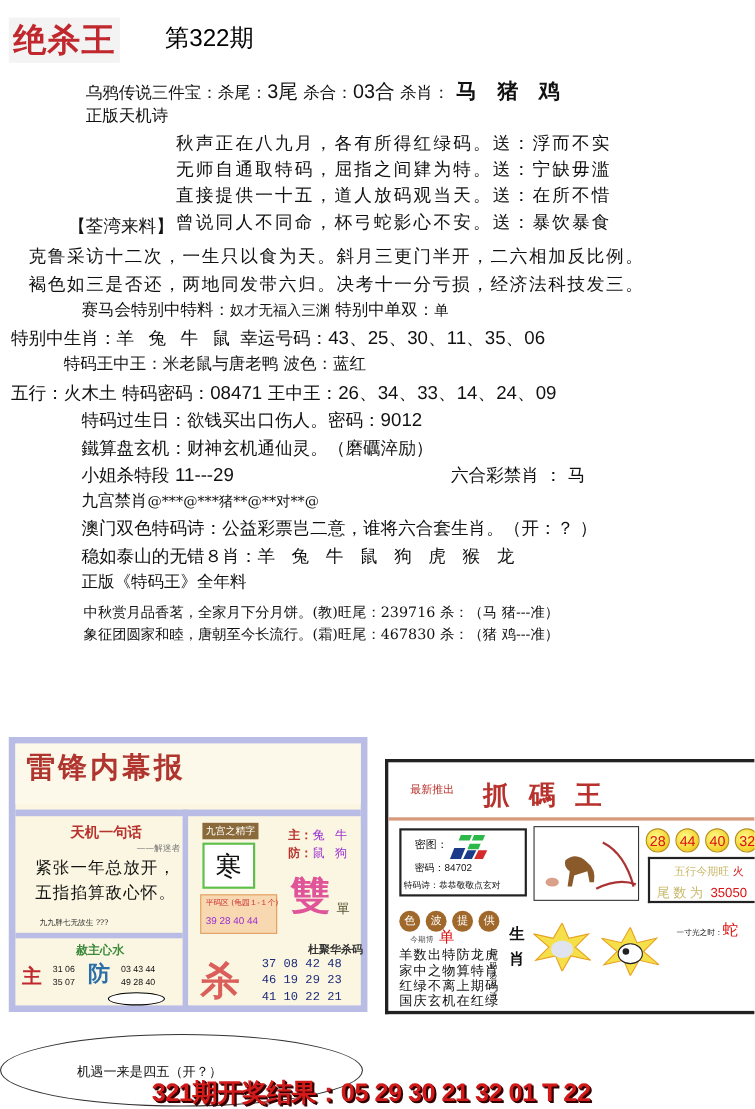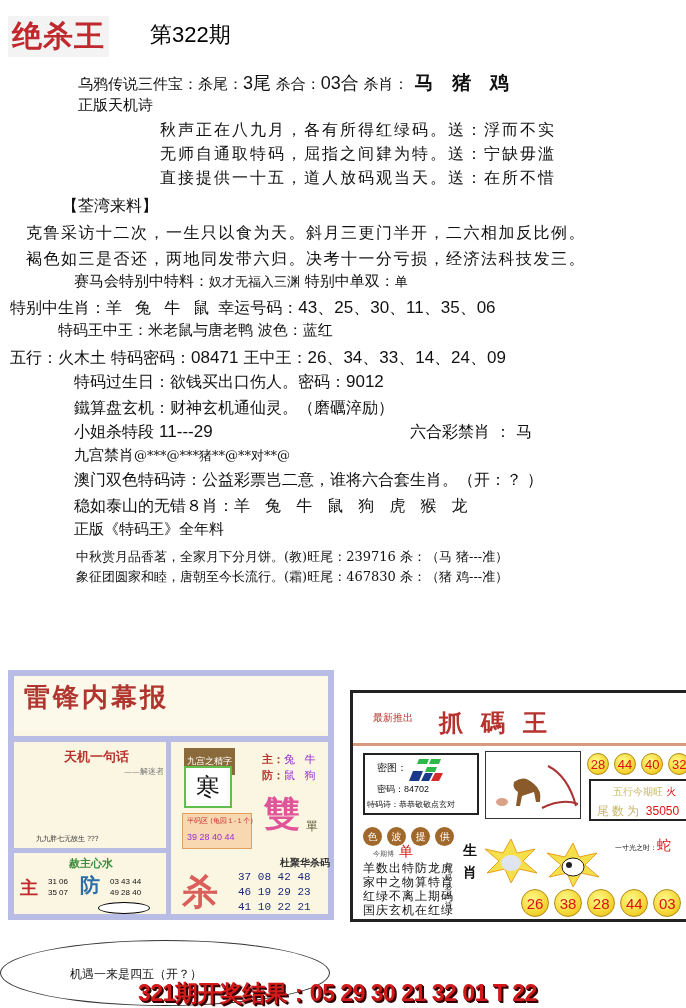--- a/index.html
+++ b/index.html
@@ -45,20 +45,21 @@
 
 <div class="abs line" style="left:78px; top:70px;">
   <span>乌鸦传说三件宝：杀尾：</span><span class="num big">3尾</span><span> 杀合：</span><span class="num big">03合</span><span> 杀肖：</span><span class="big sans" style="font-size:19px; font-weight:bold; letter-spacing:6px; margin-left:6px;">马 猪 鸡</span>
 </div>
 <div class="abs line" style="left:78px; top:96px;">正版天机诗</div>
 
 <div class="abs poem" style="left:160px; top:118px; line-height:24px;">
   <div>秋声正在八九月，各有所得红绿码。送：浮而不实</div>
   <div>无师自通取特码，屈指之间肄为特。送：宁缺毋滥</div>
   <div>直接提供一十五，道人放码观当天。送：在所不惜</div>
+  <div>曾说同人不同命，杯弓蛇影心不安。送：暴饮暴食</div>
 </div>
 
 <div class="abs line" style="left:62px; top:196px; font-size:16px;">【荃湾来料】</div>
 <div class="abs poem" style="left:26px; top:220px; line-height:26px; font-size:16px; letter-spacing:1.5px;">
   <div>克鲁采访十二次，一生只以食为天。斜月三更门半开，二六相加反比例。</div>
   <div>褐色如三是否还，两地同发带六归。决考十一分亏损，经济法科技发三。</div>
 </div>
 
 <div class="abs line" style="left:74px; top:272px;">
   <span>赛马会特别中特料：</span><span style="font-size:13px;">奴才无福入三渊</span><span>  特别中单双：</span><span style="font-size:13px;">单</span>
@@ -100,23 +101,27 @@
 <div class="abs panel-left">
   <div class="panel-left-top">
     <div class="lf-title serif">雷锋内幕报</div>
   </div>
   <div class="lf-divider-h"></div>
   <div class="lf-divider-v"></div>
   <div class="lf-divider-h2" style="width:152px;"></div>
 
   <div class="abs" style="left:50px; top:72px; font-size:13px; color:#b8322d; font-weight:bold;">天机一句话</div>
   <div class="abs" style="left:110px; top:90px; font-size:8px; color:#777;">——解迷者</div>
+  <div class="abs" style="left:18px; top:102px; font-size:15px; line-height:22px; letter-spacing:1px;">
+    <div>紧张一年总放开，</div>
+    <div>五指掐算敌心怀。</div>
+  </div>
   <div class="abs" style="left:22px; top:158px; font-size:7px; color:#333;">九九胖七无故生 ???</div>
 
-  <div class="abs" style="left:170px; top:72px; font-size:9px; color:#fff; background:#8a6a3a; padding:7px 3px;">九宫之精字</div>
+  <div class="abs" style="left:170px; top:72px; font-size:9px; color:#fff; background:#8a6a3a; padding:1px 3px;">九宫之精字</div>
   <div class="abs" style="left:170px; top:90px; width:48px; height:42px; border:2px solid #5fbf4a; background:#fff; text-align:center; font-size:24px; line-height:38px;">寒</div>
   <div class="abs" style="left:168px; top:137px; width:70px; height:36px; background:#f7d8b0; border:1px solid #e0a060;">
     <div class="abs" style="left:4px; top:2px; font-size:7px; color:#c33;"><span>平码区</span> <span>(龟园１-１个)</span></div>
     <div class="abs num" style="left:4px; top:18px; font-size:9px; color:#9b2fd0;">39  28  40  44</div>
   </div>
   <div class="abs" style="left:248px; top:76px; font-size:11px;">
     <span style="color:#b8322d; font-weight:bold;">主：</span><span style="color:#9b2fd0; letter-spacing:3px;">兔 牛</span>
   </div>
   <div class="abs" style="left:248px; top:92px; font-size:11px;">
     <span style="color:#b8322d; font-weight:bold;">防：</span><span style="color:#9b2fd0; letter-spacing:3px;">鼠 狗</span>
@@ -211,24 +216,17 @@
   <div class="abs" style="left:192px; top:150px; width:56px; height:44px;">
     <svg width="56" height="44">
         <polygon points="28,0 34,14 52,10 40,22 54,34 36,30 28,44 22,30 4,34 16,22 2,10 20,14" fill="#f5e04a" stroke="#e8a020"></polygon>
         <ellipse cx="28" cy="24" rx="11" ry="9" fill="#fff" stroke="#222"></ellipse>
         <circle cx="24" cy="22" r="3" fill="#222"></circle>
       </svg>
   </div>
   <div class="abs" style="left:262px; top:150px; font-size:7px;">一寸光之时：</div>
   <div class="abs" style="left:304px; top:144px; font-size:14px; color:#d11;">蛇</div>
 
-  <div class="abs" style="left:168px; top:196px;">
-    <span class="ball lg">26</span>
-    <span class="ball lg">38</span>
-    <span class="ball lg">28</span>
-    <span class="ball lg">44</span>
-    <span class="ball lg">03</span>
-  </div>
 </div>
 
 <div class="abs cloud"></div>
 <div class="abs" style="left:70px; top:966px; font-size:12px;">机遇一来是四五（开？）</div>
 <div class="abs result">321期开奖结果：05 29 30 21 32 01 T 22</div>
 
 </body></html>

